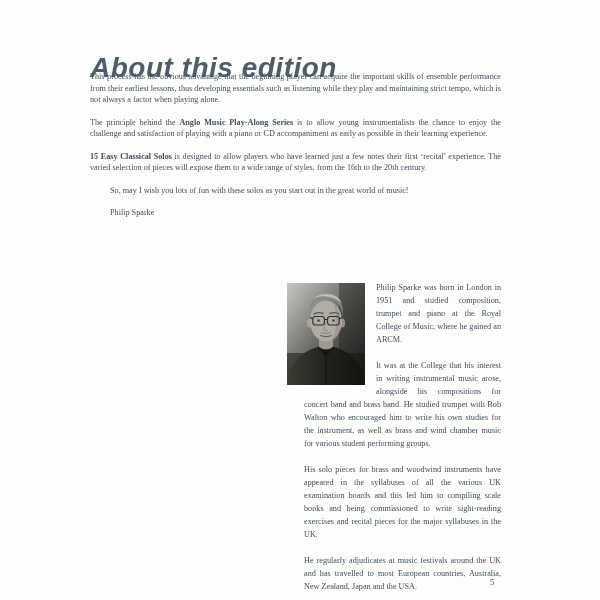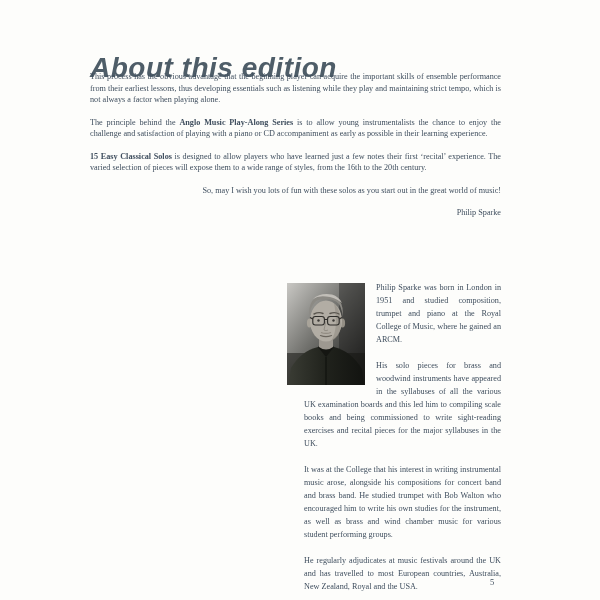--- a/index.html
+++ b/index.html
@@ -28,21 +28,21 @@
   .intro {
     position: absolute;
     left: 90px; top: 71px;
     width: 411px;
     font-size: 8.2px;
     line-height: 11.5px;
     color: #3f4e5e;
     text-align: justify;
   }
   .intro p { margin: 0 0 11px 0; }
-  .intro p.no-justify { text-align: right; }
+  .intro p.no-justify { text-align: left; margin-left: 20px; }
   .b  { font-weight: bold; }
   .bi { font-weight: bold; }
   .signature { margin-top: 10px; }
   .bio {
     position: absolute;
     left: 287px; top: 281px;
     width: 214px;
     font-size: 8.2px;
     line-height: 13px;
     color: #3f4e5e;
@@ -124,21 +124,21 @@
           <path d="M25.8,36 L23,34.5"></path>
           <path d="M52.2,36 L55,34.5"></path>
         </g>
         <path d="M39,38 q-1.5,6 -2,9 q2,1.5 4,0" stroke="#938e85" stroke-width="1" fill="none"></path>
         <path d="M34,49.5 q5,1.8 10,0" stroke="#857f75" stroke-width="1.1" fill="none" opacity="0.75"></path>
         <path d="M33.5,52.5 q5.5,2.4 11,0" stroke="#6b665e" stroke-width="1.2" fill="none" stroke-linecap="round"></path>
       </svg>
     </div>
 
     <p>Philip Sparke was born in London in 1951 and studied composition, trumpet and piano at the Royal College of Music, where he gained an ARCM.</p>
+    <p>It was at the College that his interest in writing instrumental music arose, alongside his compositions for concert band and brass band. He studied trumpet with Bob Walton who encouraged him to write his own studies for the instrument, as well as brass and wind chamber music for various student performing groups.</p>
     <p>His solo pieces for brass and woodwind instruments have appeared in the syllabuses of all the various UK examination boards and this led him to compiling scale books and being commissioned to write sight-reading exercises and recital pieces for the major syllabuses in the UK.</p>
-    <p>It was at the College that his interest in writing instrumental music arose, alongside his compositions for concert band and brass band. He studied trumpet with Bob Walton who encouraged him to write his own studies for the instrument, as well as brass and wind chamber music for various student performing groups.</p>
-    <p>He regularly adjudicates at music festivals around the UK and has travelled to most European countries, Australia, New Zealand, Royal and the USA.</p>
+    <p>He regularly adjudicates at music festivals around the UK and has travelled to most European countries, Australia, New Zealand, Japan and the USA.</p>
     <p>He runs his own publishing company, Anglo Music Press, which he formed in May 2000. In September 2000 he was awarded the Iles Medal of the Worshipful Company of Musicians for his services to brass bands.</p>
   </div>
 
   <div class="page-number">5</div>
 
 </div>
 
 </body></html>

